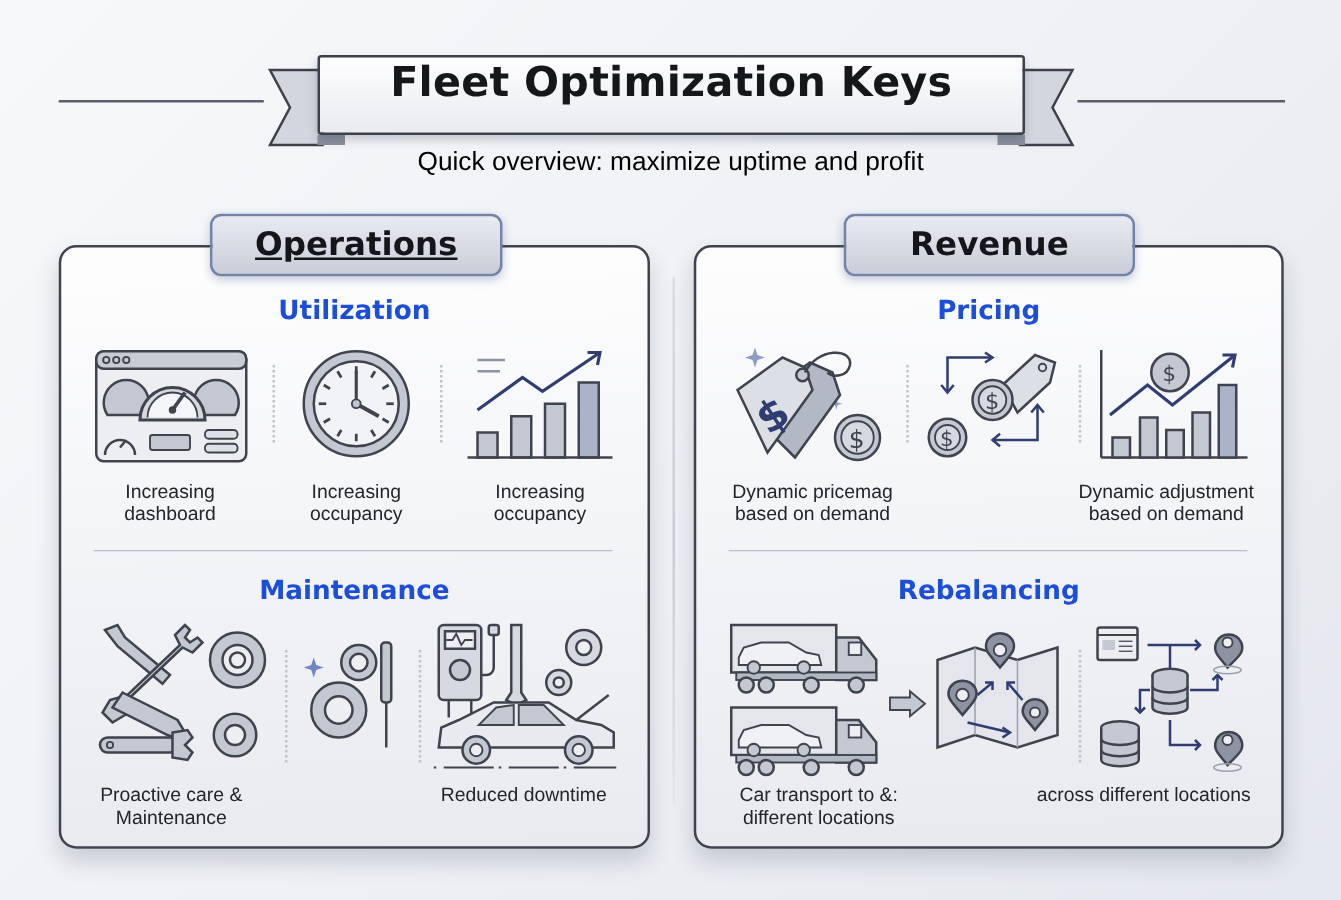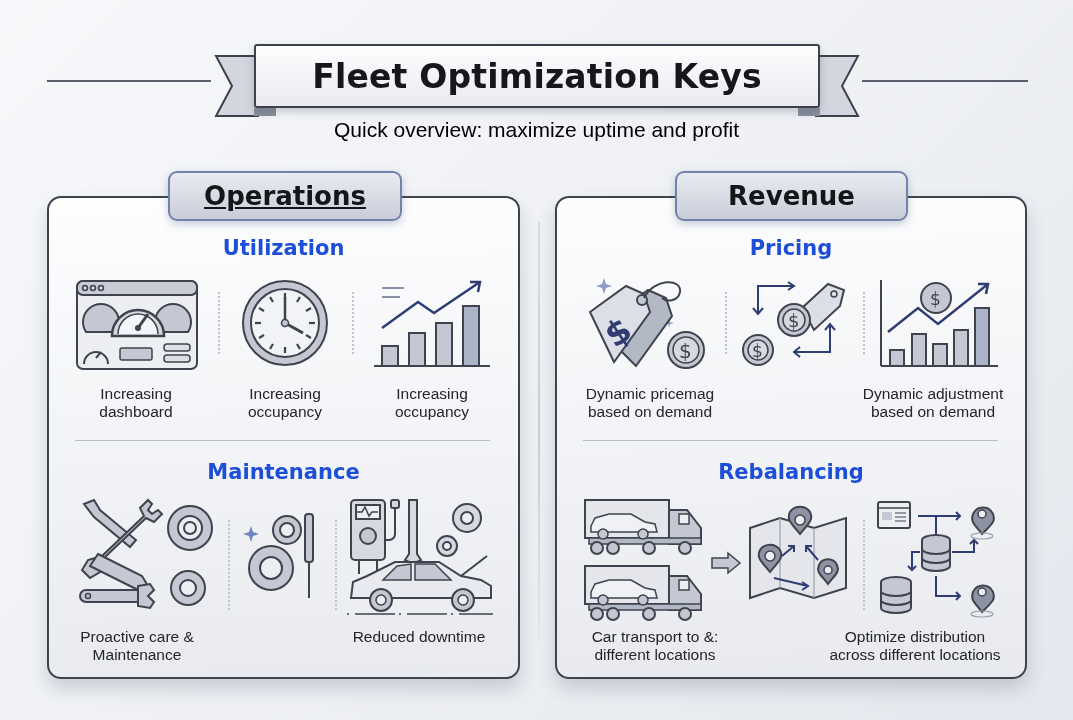--- a/index.html
+++ b/index.html
@@ -11,21 +11,21 @@
     position: relative;
   }
   
   .hline { position: absolute; height: 2px; background: #5b5f6b; top: 80px; }
   .ribbon-tail { position: absolute; top: 54px; width: 64px; height: 64px; }
   .banner {
     position: absolute; left: 254px; top: 44px; width: 566px; height: 64px;
     background: linear-gradient(#fdfdfe, #e9ebef);
     border: 2px solid #3d414c; border-radius: 3px;
     box-shadow: 0 4px 8px rgba(60,70,90,0.25);
-    display: flex; align-items: center; justify-content: center;
+    display: flex; justify-content: center;
   }
   .banner-title { font-size: 33px; font-weight: bold; letter-spacing: 0.2px; color: #16171b; }
   .subtitle {
     position: absolute; left: 0; width: 1073px; top: 118px; text-align: center;
     font-family: "Liberation Sans", sans-serif; font-size: 21px; color: #000000;
   }
   
   .panel {
     position: absolute; top: 196px; height: 483px;
     border: 2px solid #3f434e; border-radius: 14px;
@@ -378,15 +378,14 @@
     <ellipse cx="106" cy="40" rx="11" ry="3" fill="none" stroke="#9aa0ad" stroke-width="1.2"></ellipse>
     <ellipse cx="106" cy="118" rx="11" ry="3" fill="none" stroke="#9aa0ad" stroke-width="1.2"></ellipse>
   </svg>
 </div>
 
 <div class="caption" style="left:578px;width:154px;top:628px;">
   <div>Car transport to &amp;:</div>
   <div>different locations</div>
 </div>
 <div class="caption" style="left:812px;width:206px;top:628px;">
-  <div>Optimize distribution</div>
   <div>across different locations</div>
 </div>
 
 </body></html>

